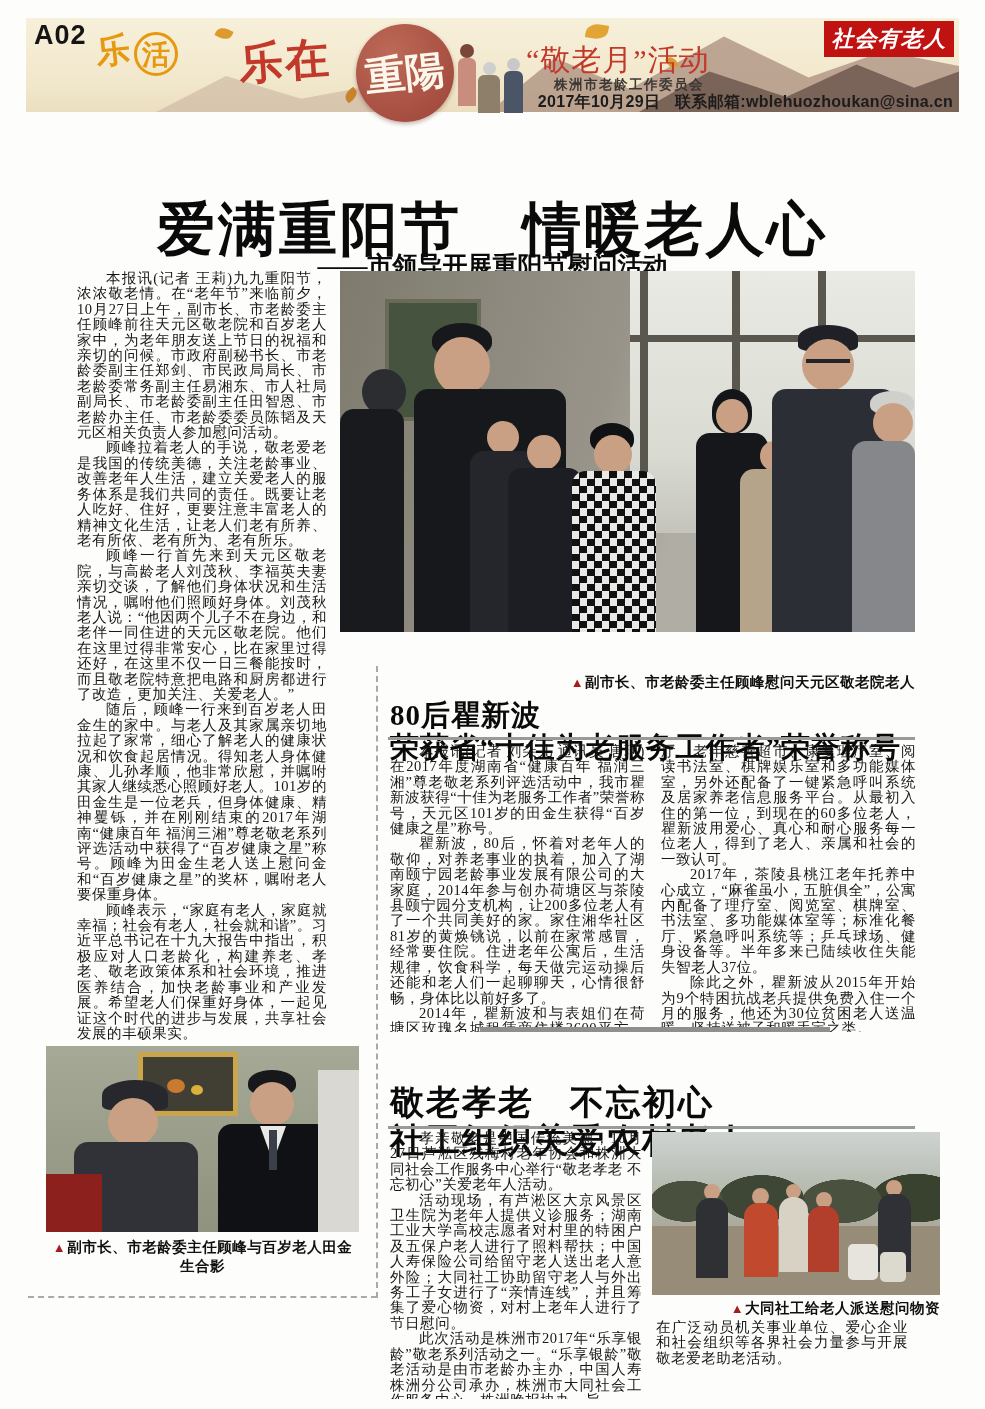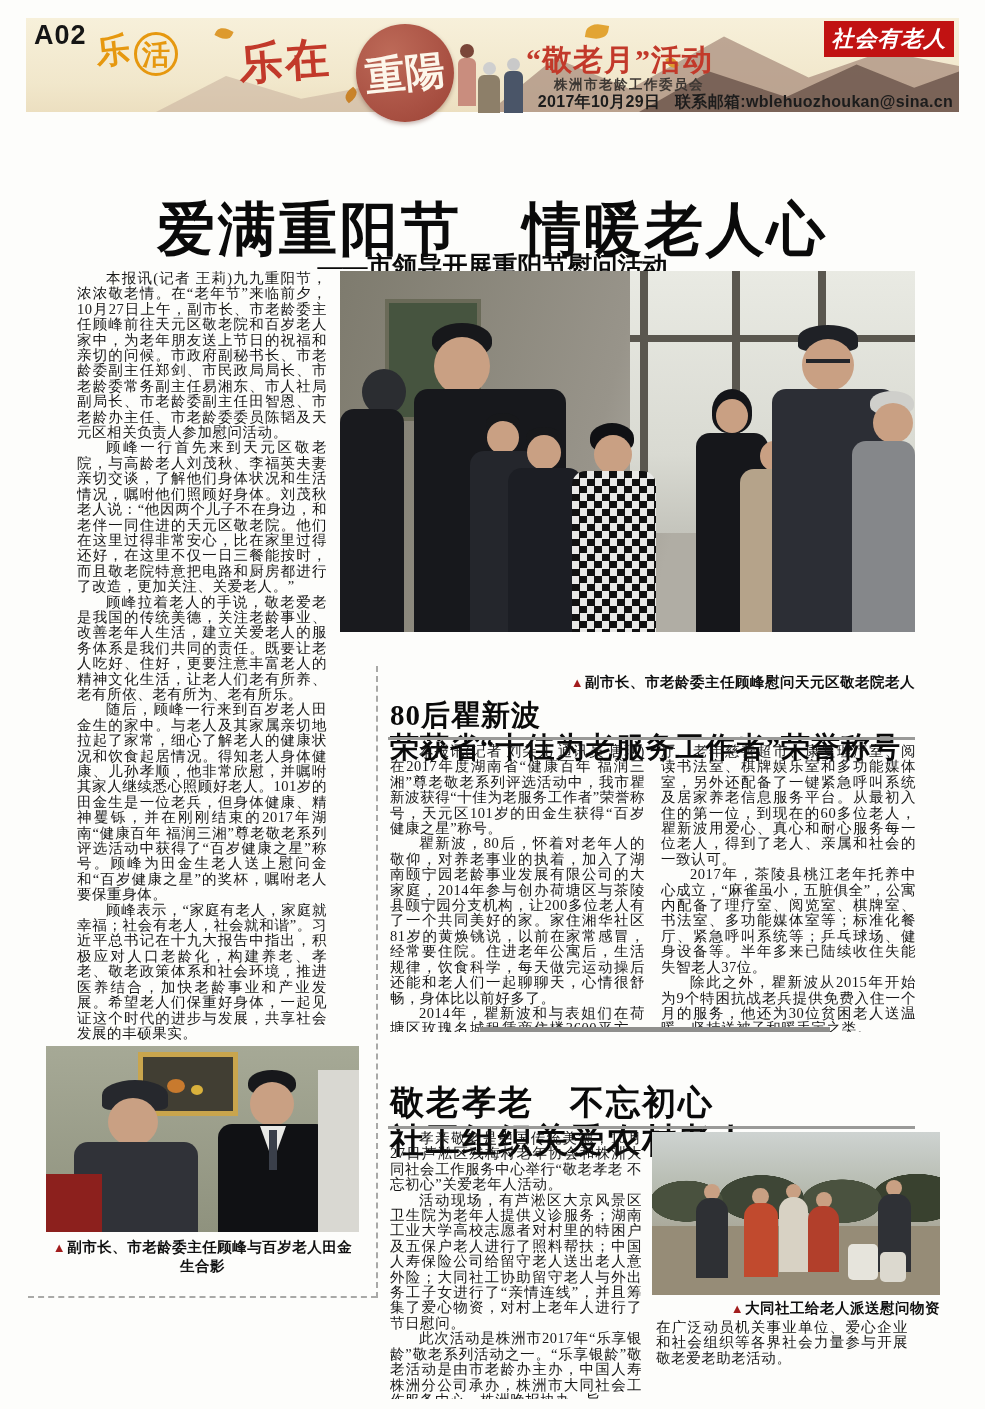--- a/index.html
+++ b/index.html
@@ -36,21 +36,21 @@
   .title-script { position:absolute; left:213px; top:14px; font-size:44px; font-weight:900;
     color:#c2392a; transform:rotate(-4deg); letter-spacing:2px; }
   .title-circle { position:absolute; left:330px; top:6px; width:98px; height:98px; border-radius:50%;
     background:radial-gradient(circle at 35% 30%,#bd6a58 0%,#aa5244 60%,#9c4335 100%);
     display:flex; align-items:center; justify-content:center; z-index:3;
     box-shadow:0 2px 4px rgba(90,40,30,.35); }
   .title-circle span { color:#fdf6ea; font-size:40px; font-weight:900; transform:rotate(-6deg); letter-spacing:0; }
   .fig { position:absolute; z-index:4; }
   .fig .h { border-radius:50%; margin:0 auto; }
   .fig .b { border-radius:6px 6px 0 0; }
-  .banner-sub { position:absolute; left:500px; top:22px; font-size:30px; font-weight:700;
+  .banner-sub { position:absolute; left:500px; top:22px; font-size:30px; font-weight:400;
     color:#c2392a; letter-spacing:1px; z-index:5;text-align:center; }
   .banner-org { position:absolute; left:528px; top:58px; font-size:13.5px; font-weight:bold;
     color:#3c3733; letter-spacing:1.5px; z-index:5; }
   .masthead { position:absolute; right:5px; top:3px; width:130px; height:36px; background:#c11212;
     color:#fff; display:flex; align-items:center; justify-content:center; z-index:6;
     font-size:22px; font-weight:900; letter-spacing:1px; font-style:italic; }
   .dateline { position:absolute; right:6px; bottom:-1px; z-index:6; font-family:"Liberation Sans",sans-serif;
     font-size:16px; font-weight:bold; color:#1c1c1c; letter-spacing:.3px; }
   .dateline span { margin-left:10px; }
 
@@ -169,22 +169,22 @@
       <span>2017年10月29日</span>
       <span>联系邮箱:wblehuozhoukan@sina.cn</span>
     </div>
   </header>
 
   <h1 class="headline">爱满重阳节　情暖老人心</h1>
   <h2 class="subheadline">——市领导开展重阳节慰问活动</h2>
 
   <section class="colA bodytext">
     <p>本报讯(记者 王莉)九九重阳节，浓浓敬老情。在“老年节”来临前夕，10月27日上午，副市长、市老龄委主任顾峰前往天元区敬老院和百岁老人家中，为老年朋友送上节日的祝福和亲切的问候。市政府副秘书长、市老龄委副主任郑剑、市民政局局长、市老龄委常务副主任易湘东、市人社局副局长、市老龄委副主任田智恩、市老龄办主任、市老龄委委员陈韬及天元区相关负责人参加慰问活动。</p>
+    <p>顾峰拉着老人的手说，敬老爱老是我国的传统美德，关注老龄事业、改善老年人生活，建立关爱老人的服务体系是我们共同的责任。既要让老人吃好、住好，更要注意丰富老人的精神文化生活，让老人们老有所养、老有所依、老有所为、老有所乐。</p>
     <p>顾峰一行首先来到天元区敬老院，与高龄老人刘茂秋、李福英夫妻亲切交谈，了解他们身体状况和生活情况，嘱咐他们照顾好身体。刘茂秋老人说：“他因两个儿子不在身边，和老伴一同住进的天元区敬老院。他们在这里过得非常安心，比在家里过得还好，在这里不仅一日三餐能按时，而且敬老院特意把电路和厨房都进行了改造，更加关注、关爱老人。”</p>
-    <p>顾峰拉着老人的手说，敬老爱老是我国的传统美德，关注老龄事业、改善老年人生活，建立关爱老人的服务体系是我们共同的责任。既要让老人吃好、住好，更要注意丰富老人的精神文化生活，让老人们老有所养、老有所依、老有所为、老有所乐。</p>
     <p>随后，顾峰一行来到百岁老人田金生的家中。与老人及其家属亲切地拉起了家常，细心了解老人的健康状况和饮食起居情况。得知老人身体健康、儿孙孝顺，他非常欣慰，并嘱咐其家人继续悉心照顾好老人。101岁的田金生是一位老兵，但身体健康、精神矍铄，并在刚刚结束的2017年湖南“健康百年 福润三湘”尊老敬老系列评选活动中获得了“百岁健康之星”称号。顾峰为田金生老人送上慰问金和“百岁健康之星”的奖杯，嘱咐老人要保重身体。</p>
     <p>顾峰表示，“家庭有老人，家庭就幸福；社会有老人，社会就和谐”。习近平总书记在十九大报告中指出，积极应对人口老龄化，构建养老、孝老、敬老政策体系和社会环境，推进医养结合，加快老龄事业和产业发展。希望老人们保重好身体，一起见证这个时代的进步与发展，共享社会发展的丰硕果实。</p>
   </section>
 
   <div class="photo photo-main">
     <div class="window"></div>
     <div class="mull" style="left:300px;top:0;width:8px;height:262px;"></div>
     <div class="mull" style="left:392px;top:0;width:8px;height:262px;"></div>
     <div class="mull" style="left:478px;top:0;width:8px;height:262px;"></div>
     <div class="mull" style="left:290px;top:64px;width:285px;height:7px;"></div>

